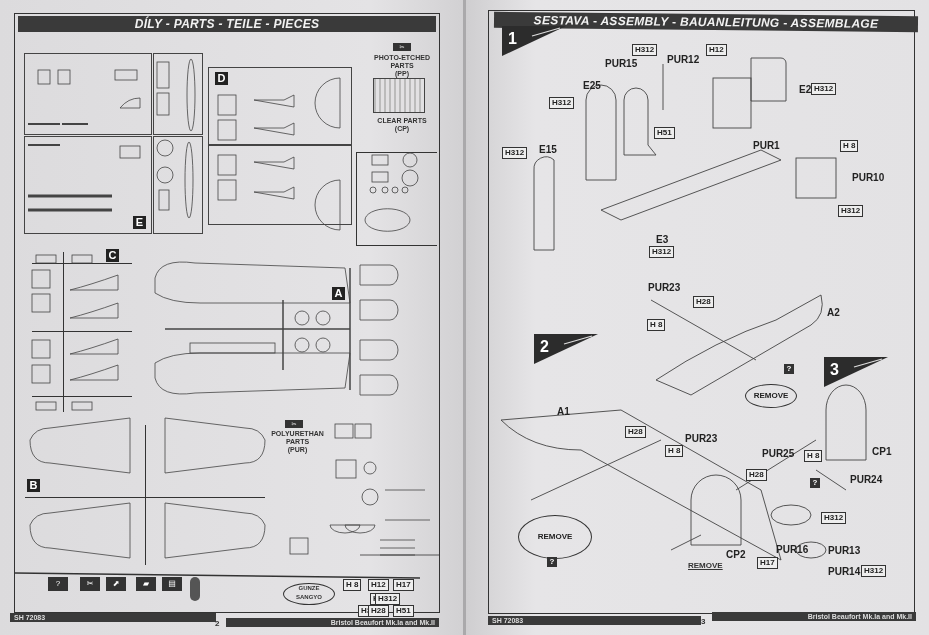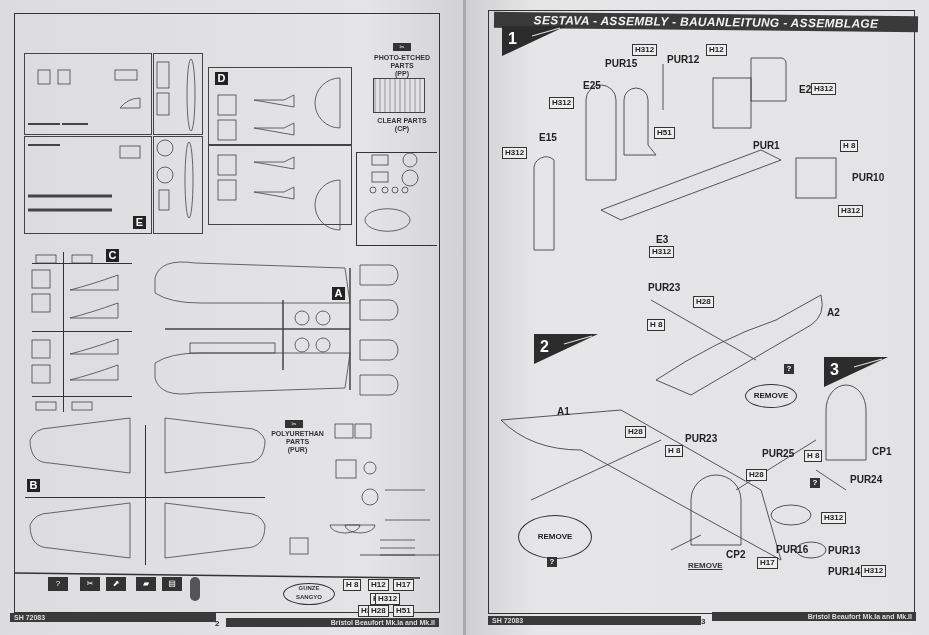--- a/index.html
+++ b/index.html
@@ -22,20 +22,21 @@
   .qmark{position:absolute;width:10px;height:10px;background:#333;color:#fff;font-size:8px;font-weight:bold;line-height:10px;text-align:center;}
   svg.draw{position:absolute;left:0;top:0;}
   .sym{position:absolute;width:20px;height:14px;background:#333;color:#fff;font-size:8px;text-align:center;line-height:14px;}
   .gunze{position:absolute;border:1px solid #333;border-radius:50%;font-size:6px;font-weight:bold;text-align:center;color:#333;}
 </style>
 </head>
 <body>
 
 <div class="page" id="page-left">
   <div class="frame" style="left:14px;top:13px;width:424px;height:598px;"></div>
+  <div class="banner" style="left:18px;top:16px;width:418px;">DÍLY - PARTS - TEILE - PIECES</div>
 
   <div class="box" style="left:24px;top:53px;width:126px;height:80px;"></div>
   <div class="box" style="left:24px;top:136px;width:126px;height:96px;"></div>
   <div class="box" style="left:153px;top:53px;width:48px;height:80px;"></div>
   <div class="box" style="left:153px;top:136px;width:48px;height:96px;"></div>
   <div class="sec-letter" style="left:133px;top:216px;">E</div>
 
   <div class="box" style="left:208px;top:67px;width:142px;height:76px;"></div>
   <div class="box" style="left:208px;top:145px;width:142px;height:78px;"></div>
   <div class="sec-letter" style="left:215px;top:72px;">D</div>
@@ -237,21 +238,21 @@
   <div class="plabel" style="left:117px;top:80px;">E25</div>
   <div class="tag" style="left:83px;top:97px;">H312</div>
   <div class="tag" style="left:188px;top:127px;">H51</div>
   <div class="plabel" style="left:333px;top:84px;">E22</div>
   <div class="tag" style="left:345px;top:83px;">H312</div>
   <div class="plabel" style="left:287px;top:140px;">PUR1</div>
   <div class="tag" style="left:374px;top:140px;">H 8</div>
   <div class="plabel" style="left:386px;top:172px;">PUR10</div>
   <div class="tag" style="left:372px;top:205px;">H312</div>
   <div class="tag" style="left:36px;top:147px;">H312</div>
-  <div class="plabel" style="left:73px;top:132px;">E15</div>
+  <div class="plabel" style="left:73px;top:144px;">E15</div>
   <div class="plabel" style="left:190px;top:234px;">E3</div>
   <div class="tag" style="left:183px;top:246px;">H312</div>
 
   <div class="step" style="left:68px;top:334px;">
     <svg width="65" height="30">
         <polygon points="0,0 64,0 0,30" fill="#2c2c2c"></polygon>
         <path d="M30 10 L58 2" stroke="#ddd" stroke-width="1.2"></path>
       </svg>
     <span class="num">2</span>
   </div>

